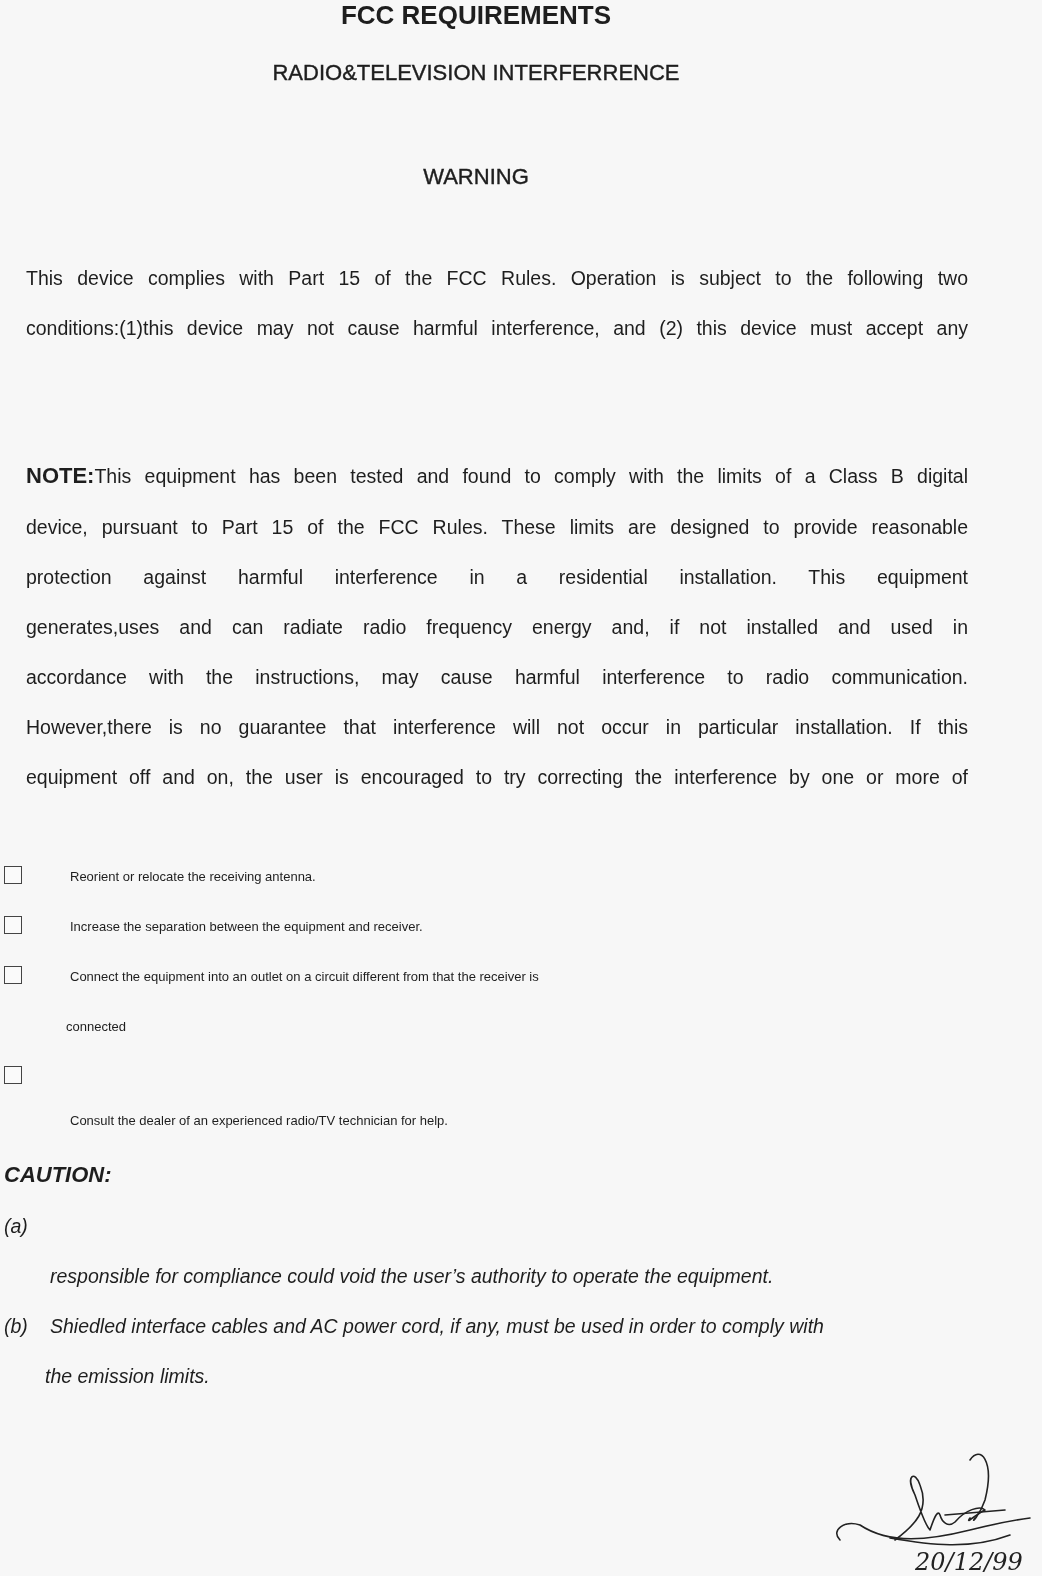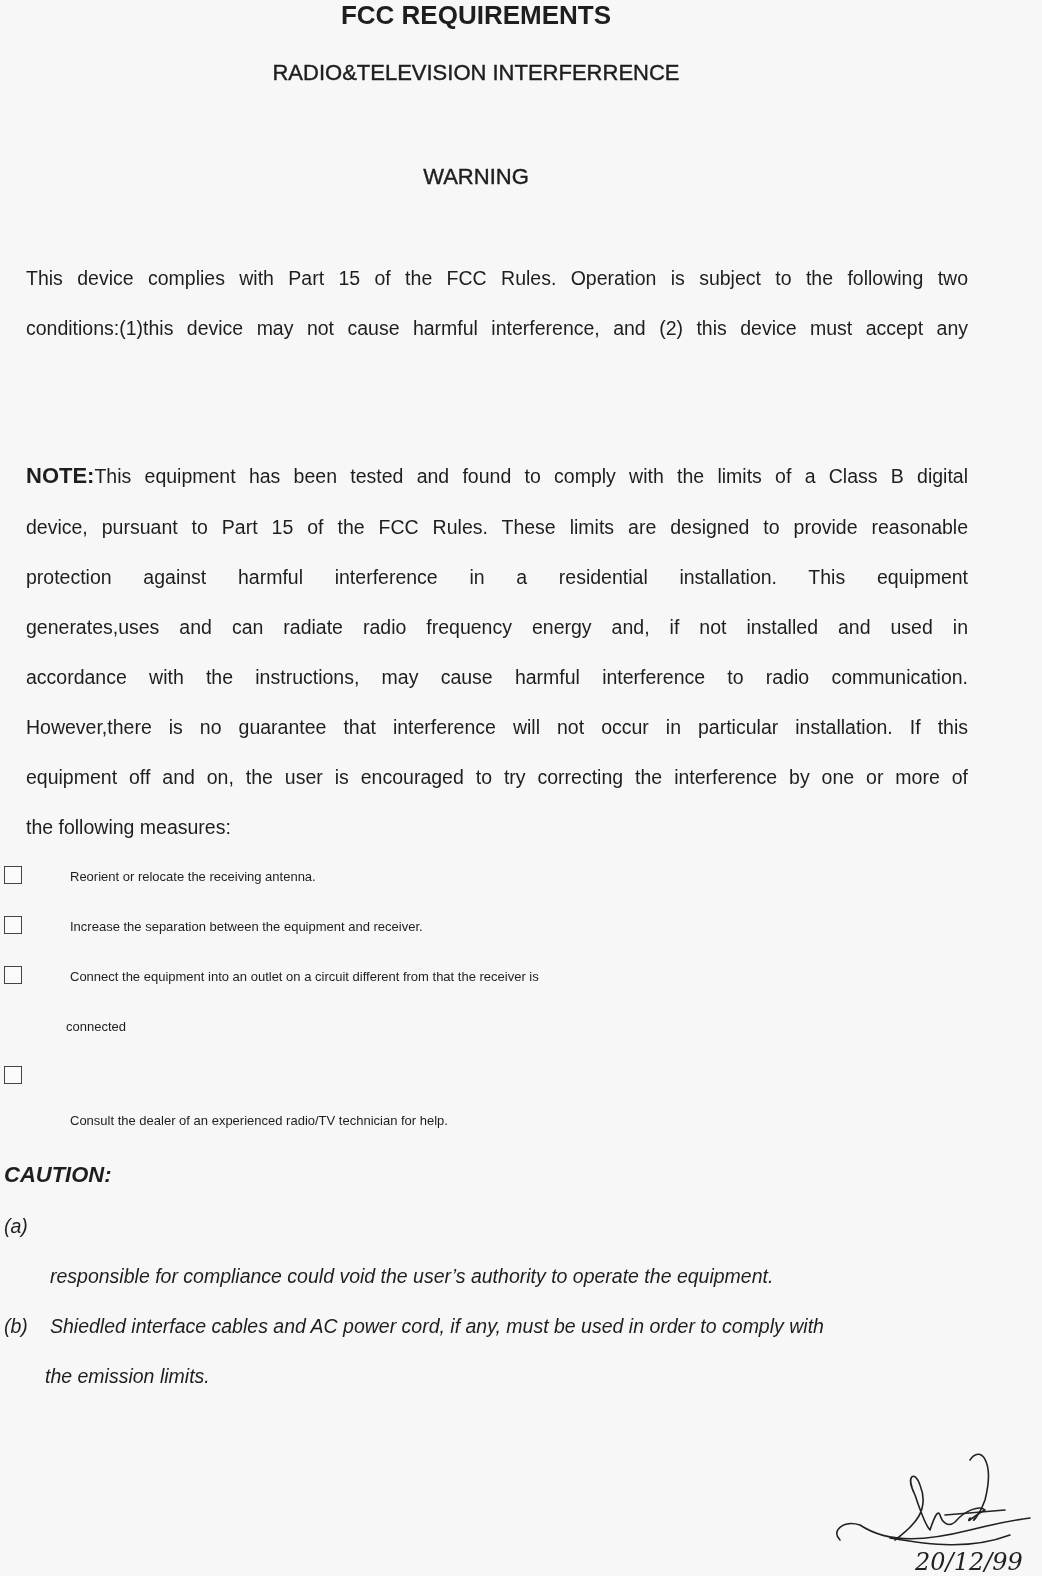--- a/index.html
+++ b/index.html
@@ -31,21 +31,20 @@
   <div class="line just" style="top:266px;">This device complies with Part 15 of the FCC Rules. Operation is subject to the following two</div>
   <div class="line just" style="top:316px;">conditions:(1)this device may not cause harmful interference, and (2) this device must accept any</div>
 
   <div class="line just" style="top:464px;"><span class="note-label">NOTE:</span><span>This equipment has been tested and found to comply with the limits of a Class B digital</span></div>
   <div class="line just" style="top:515px;">device, pursuant to Part 15 of the FCC Rules. These limits are designed to provide reasonable</div>
   <div class="line just" style="top:565px;">protection against harmful interference in a residential installation. This equipment</div>
   <div class="line just" style="top:615px;">generates,uses and can radiate radio frequency energy and, if not installed and used in</div>
   <div class="line just" style="top:665px;">accordance with the instructions, may cause harmful interference to radio communication.</div>
   <div class="line just" style="top:715px;">However,there is no guarantee that interference will not occur in particular installation. If this</div>
   <div class="line just" style="top:765px;">equipment off and on, the user is encouraged to try correcting the interference by one or more of</div>
-  <div class="line" style="top:815px;">the following measures:</div>
 
   <div>
     <div class="cb" style="top:866px;"></div>
     <div class="bullet" style="top:865px;">Reorient or relocate the receiving antenna.</div>
 
     <div class="cb" style="top:916px;"></div>
     <div class="bullet" style="top:915px;">Increase the separation between the equipment and receiver.</div>
 
     <div class="cb" style="top:966px;"></div>
     <div class="bullet" style="top:965px;">Connect the equipment into an outlet on a circuit different from that the receiver is</div>

